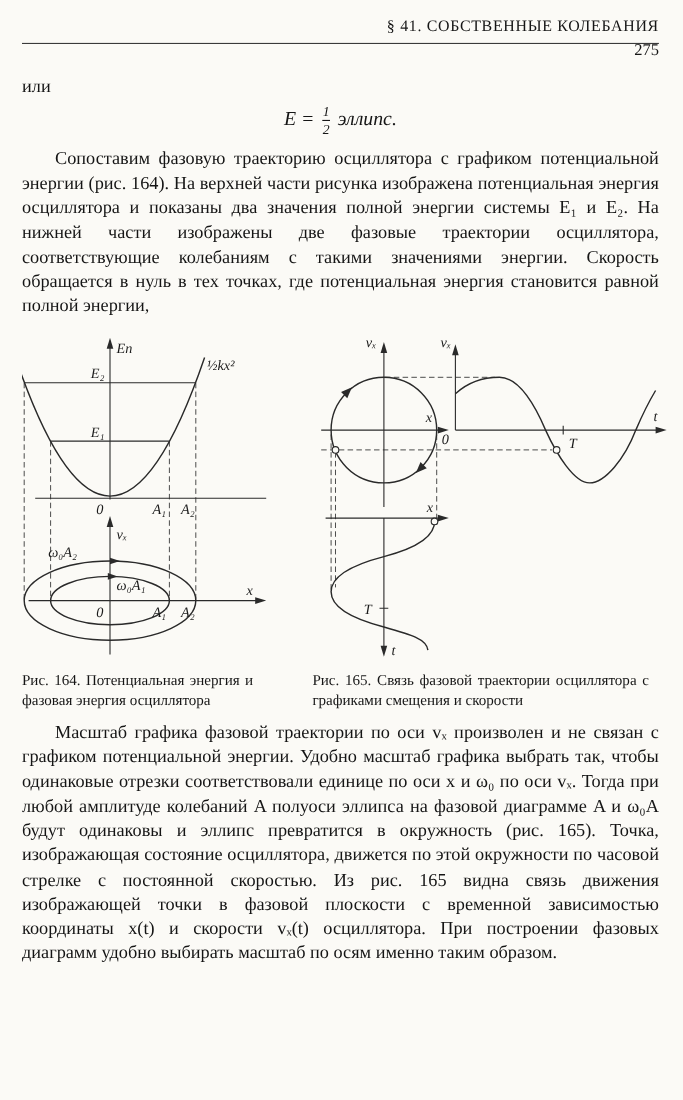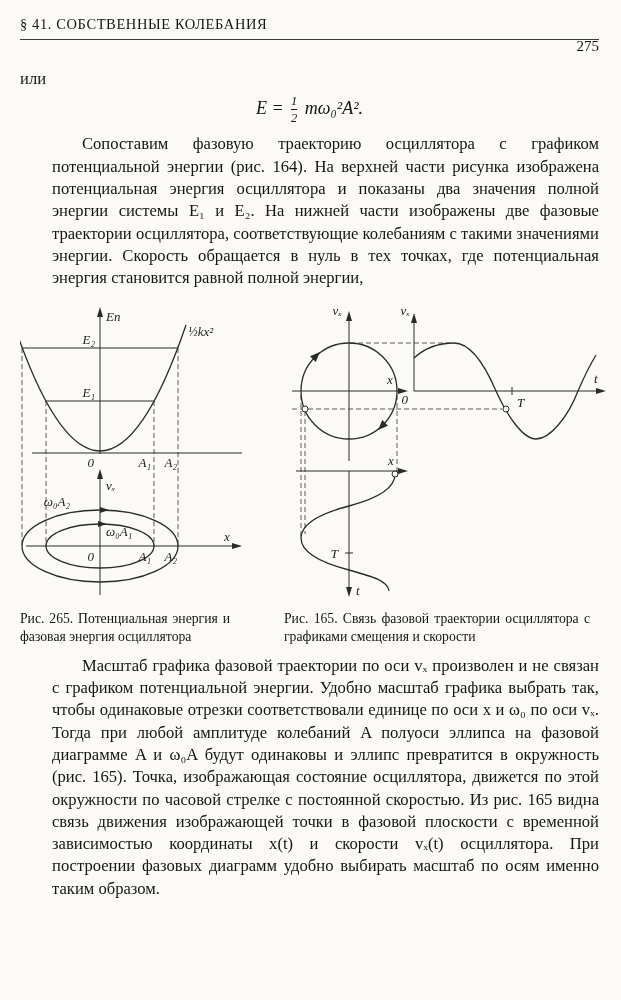--- a/index.html
+++ b/index.html
@@ -9,35 +9,35 @@
     height: 1000px;
     overflow: hidden;
     background: #fbfaf6;
     font-family: "Liberation Serif", serif;
     color: #151515;
   }
   .page { box-sizing: border-box; padding: 16px 22px 0 20px; }
 
   .header {
     position: relative;
-    text-align: left;
+    text-align: right;
     font-size: 14.5px;
     letter-spacing: 0.6px;
     padding-bottom: 6px;
     border-bottom: 1px solid #3a3a3a;
   }
   .page-number { position: absolute; right: 0; top: 0; letter-spacing: 0; font-size: 15px; margin-top: 22px; }
 
   .body-text {
     margin: 0;
     font-size: 16.6px;
     line-height: 1.345;
     text-align: justify;
   }
-  .indent { text-indent: 30px; margin-left: 32px; }
+  .indent { text-indent: 30px; }
   .intro { margin-top: 28px; text-align: left; }
 
   .formula-row {
     text-align: center;
     font-size: 18px;
     font-style: italic;
     margin: 5px 0 9px 0;
   }
   .frac {
     display: inline-flex;
@@ -83,21 +83,21 @@
 
   <p class="body-text intro">или</p>
 
   <div class="formula-row">
     <span>E =</span>
     <span class="frac">
         <span>1</span>
         <span class="bar"></span>
         <span>2</span>
       </span>
-    <span>mω₀²A².</span>
+    <span>эллипс.</span>
   </div>
 
   <p class="body-text indent">Сопоставим фазовую траекторию осциллятора с графиком потенциальной энергии (рис. 164). На верхней части рисунка изображена потенциальная энергия осциллятора и показаны два значения полной энергии системы E₁ и E₂. На нижней части изображены две фазовые траектории осциллятора, соответствующие колебаниям с такими значениями энергии. Скорость обращается в нуль в тех точках, где потенциальная энергия становится равной полной энергии,</p>
 
   <div class="figures">
 
     <div class="fig-col fig-left">
       <svg width="238" height="300" viewBox="0 0 238 300">
         <g stroke-dasharray="5 3" stroke="#4a4a4a" stroke-width="0.9" fill="none">
           <line x1="2" y1="45" x2="2" y2="243"></line>
@@ -133,21 +133,21 @@
           <text x="157" y="164" text-anchor="end">A₂</text>
           <text x="86" y="187">vₓ</text>
           <text x="50" y="203" text-anchor="end">ω₀A₂</text>
           <text x="86" y="233">ω₀A₁</text>
           <text x="74" y="258" text-anchor="end">0</text>
           <text x="131" y="258" text-anchor="end">A₁</text>
           <text x="157" y="258" text-anchor="end">A₂</text>
           <text x="204" y="238">x</text>
         </g>
       </svg>
-      <p class="caption">Рис. 265. Потенциальная энергия и фазовая энергия осциллятора</p>
+      <p class="caption">Рис. 164. Потенциальная энергия и фазовая энергия осциллятора</p>
     </div>
 
     <div class="fig-col fig-right">
       <svg width="325" height="300" viewBox="0 0 325 300">
         <g stroke-dasharray="5 3" stroke="#4a4a4a" stroke-width="0.9" fill="none">
           <line x1="66" y1="40" x2="166" y2="40"></line>
           <line x1="8" y1="106" x2="218" y2="106"></line>
           <line x1="17" y1="92" x2="17" y2="233"></line>
           <line x1="21" y1="108" x2="21" y2="231"></line>
           <line x1="113" y1="92" x2="113" y2="174"></line>

